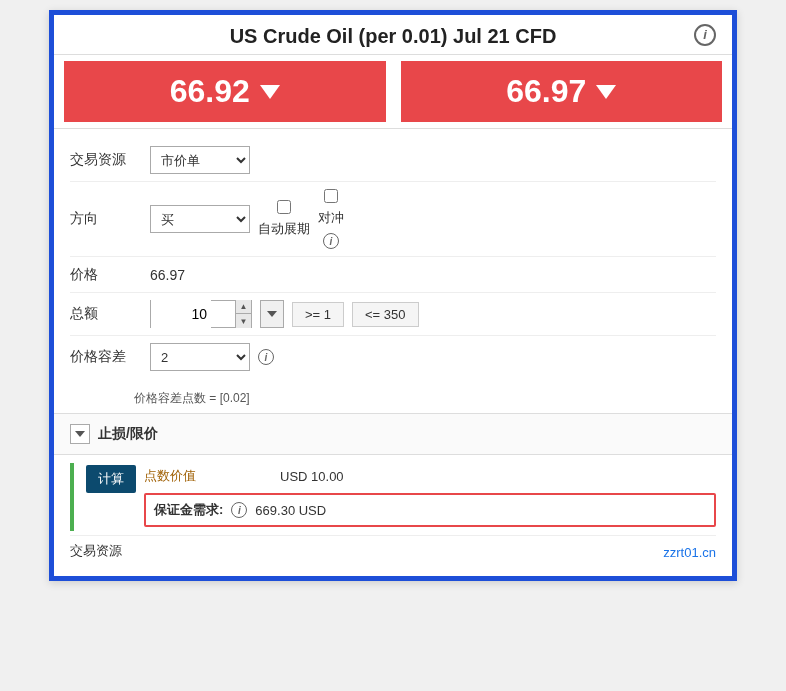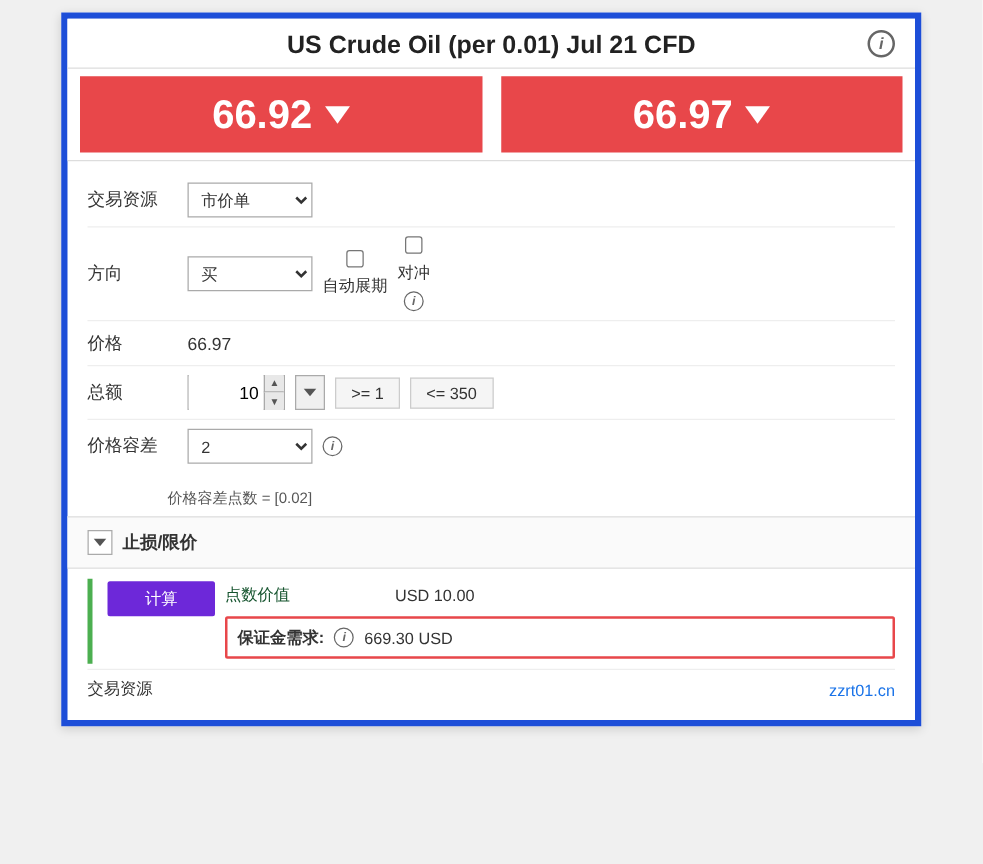--- a/index.html
+++ b/index.html
@@ -146,20 +146,21 @@
     .price-value {
       font-size: 14px;
       color: #333;
     }
     
     .spinner-wrap {
       display: flex;
       align-items: center;
       border: 1px solid #aaa;
       height: 28px;
+      gap: 24px;
     }
     .spinner-input {
       width: 60px;
       height: 28px;
       border: none;
       text-align: right;
       font-size: 14px;
       padding: 0 4px;
       outline: none;
     }
@@ -259,21 +260,21 @@
       position: relative;
     }
     .calc-row {
       display: flex;
       align-items: center;
       gap: 16px;
       padding: 4px 0;
     }
     .calc-label {
       font-size: 13px;
-      color: #14532d;
+      color: #a16207;
       width: 120px;
     }
     .calc-value {
       font-size: 13px;
       color: #333;
     }
     
     .margin-row {
       display: flex;
       align-items: center;
@@ -297,24 +298,24 @@
     
     .trade-resources-row {
       padding: 6px 0;
       font-size: 13px;
       color: #333;
       border-top: 1px solid #eee;
       margin-top: 4px;
     }
     
     .calc-btn {
-      background: #6d28d9;
+      background: #0c4a6e;
       color: #fff;
       border: none;
-      padding: 5px 30px;
+      padding: 5px 12px;
       font-size: 13px;
       cursor: pointer;
       border-radius: 2px;
     }
     
     .watermark {
       position: absolute;
       right: 16px;
       bottom: 16px;
       text-align: right;

